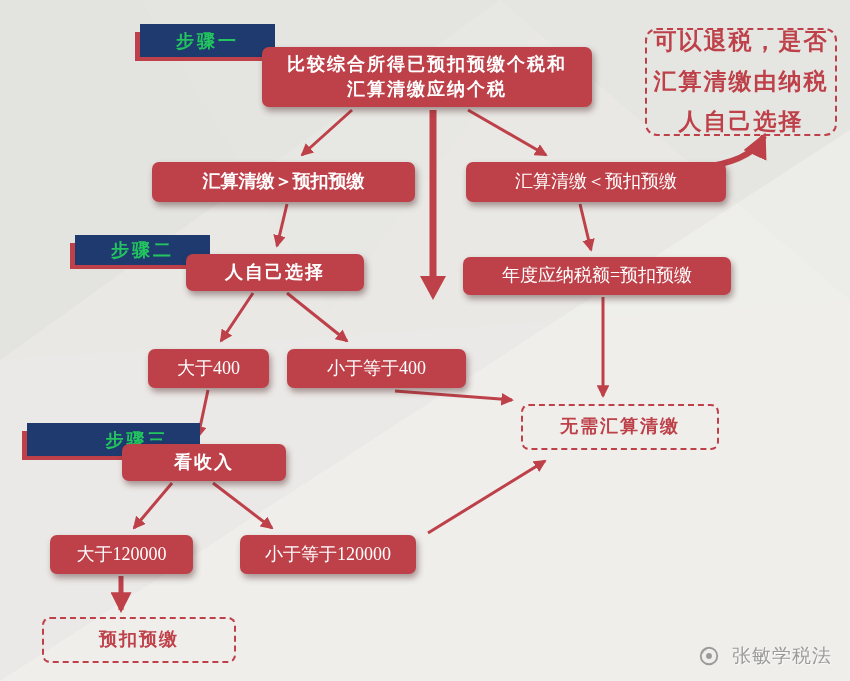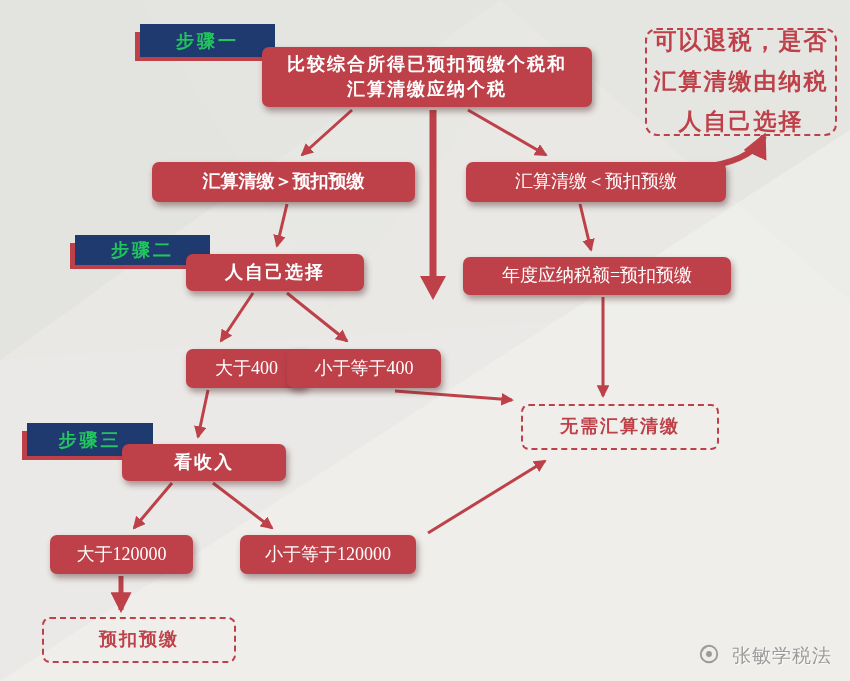--- a/index.html
+++ b/index.html
@@ -37,21 +37,21 @@
     border:2px dashed var(--red); color:var(--red);
     font-size:18px; font-weight:bold; line-height:1.75; text-align:center;
     display:flex; align-items:center; justify-content:center;
     border-radius:8px; white-space:pre-line; letter-spacing:2px;
     background:transparent;
   }
   .dashed.note { border-radius:12px; font-size:23px; letter-spacing:2px; }
 
   .watermark {
     position:absolute; z-index:3; right:18px; bottom:12px;
-    display:flex; align-items:flex-start; gap:12px;
+    display:flex; align-items:center; gap:12px;
     color:var(--wm,#9a9a9a); font-size:19px; letter-spacing:1px;
     text-shadow:1px 1px 1px rgba(255,255,255,.8);
   }
   .wm-icon { display:inline-flex; }
 </style>
 </head>
 <body>
 
 <div class="canvas">
 
@@ -83,30 +83,30 @@
     <path class="arrow" d="M603,297 L603,396" marker-end="url(#ah)"></path>
     <path class="arrow" d="M172,483 L134,528" marker-end="url(#ah)"></path>
     <path class="arrow" d="M213,483 L272,528" marker-end="url(#ah)"></path>
     <path class="arrow mid" d="M121,576 L121,610" marker-end="url(#ah)"></path>
     <path class="arrow" d="M428,533 L545,461" marker-end="url(#ah)"></path>
     <path class="arrow swoosh" d="M697,168 Q752,162 764,136" marker-end="url(#ah)"></path>
   </svg>
 
   <div class="step" style="left:140px; top:24px; width:135px; height:33px;">步骤一</div>
   <div class="step" style="left:75px; top:235px; width:135px; height:30px;">步骤二</div>
-  <div class="step" style="left:27px; top:423px; width:126px; height:33px;">步骤三</div>
+  <div class="step" style="left:27px; top:423px; width:126px; height:33px;padding-left:47px;">步骤三</div>
 
   <div class="node bold" style="left:262px; top:47px; width:330px; height:60px; font-size:18px;">比较综合所得已预扣预缴个税和
 汇算清缴应纳个税</div>
   <div class="node" style="left:152px; top:162px; width:263px; height:40px;font-weight:bold;">汇算清缴＞预扣预缴</div>
   <div class="node" style="left:452px; top:162px; width:260px; height:40px;margin-left:14px;">汇算清缴＜预扣预缴</div>
   <div class="node bold" style="left:186px; top:254px; width:178px; height:37px;">人自己选择</div>
   <div class="node" style="left:463px; top:257px; width:268px; height:38px;">年度应纳税额=预扣预缴</div>
-  <div class="node" style="left:148px; top:349px; width:121px; height:39px;margin-left:38px;">大于400</div>
-  <div class="node" style="left:287px; top:349px; width:154px; height:39px;">小于等于400</div>
+  <div class="node" style="left:148px; top:349px; width:121px; height:39px;">大于400</div>
+  <div class="node" style="left:287px; top:349px; width:179px; height:39px;">小于等于400</div>
   <div class="node bold" style="left:122px; top:444px; width:164px; height:37px;">看收入</div>
   <div class="node" style="left:50px; top:535px; width:143px; height:39px;">大于120000</div>
   <div class="node" style="left:240px; top:535px; width:176px; height:39px;">小于等于120000</div>
 
   <div class="dashed note" style="left:645px; top:28px; width:188px; height:104px;">可以退税，是否
 汇算清缴由纳税
 人自己选择</div>
   <div class="dashed" style="left:521px; top:404px; width:194px; height:42px;">无需汇算清缴</div>
   <div class="dashed" style="left:42px; top:617px; width:190px; height:42px;">预扣预缴</div>
 

